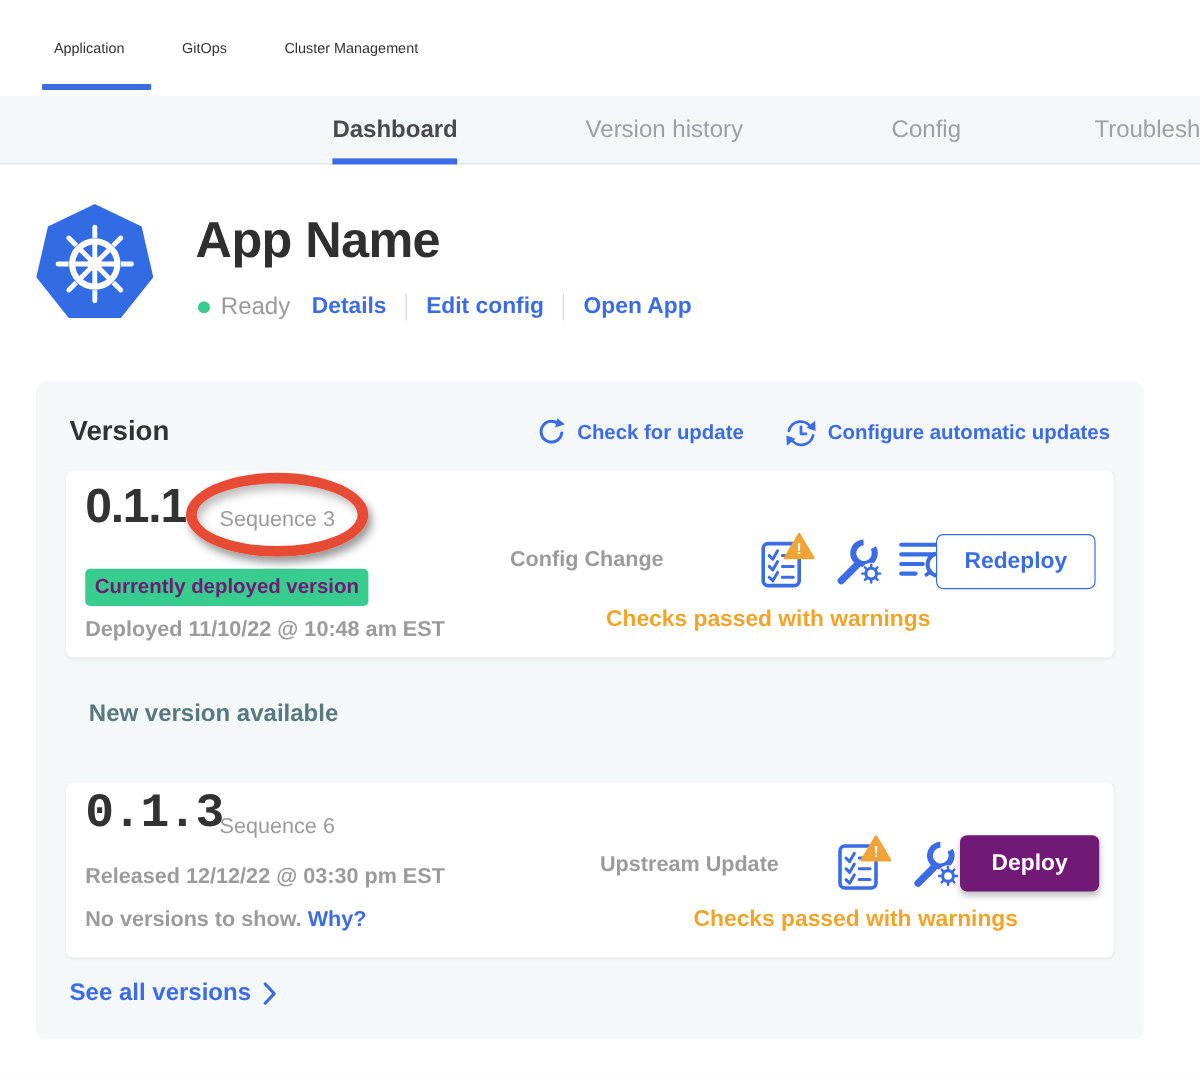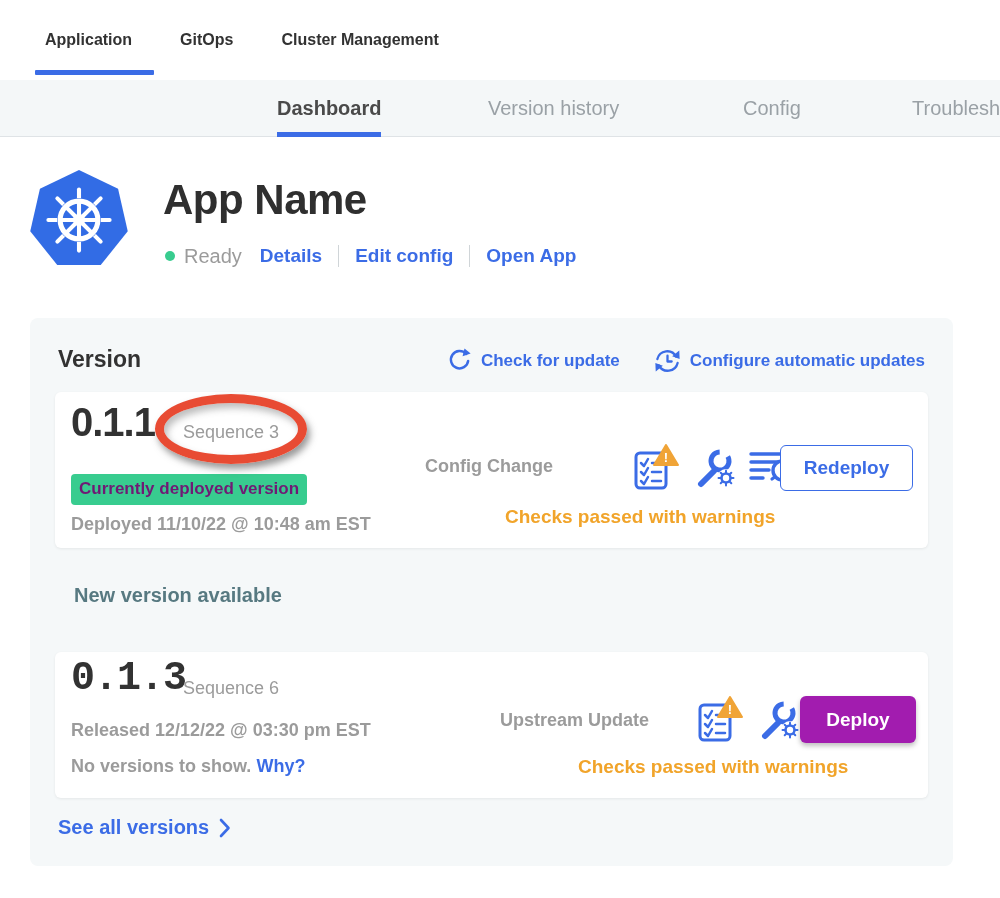--- a/index.html
+++ b/index.html
@@ -11,21 +11,21 @@
     color:#323232;
   }
   
   .top-nav {
     position:absolute; top:0; left:0; width:1000px; height:80px;
     background:#fff; display:flex; align-items:center;
     padding-left:45px; gap:48px;
   }
   .top-nav-item {
     position:relative; height:80px; line-height:80px;
-    font-size:16px; font-weight:700; color:#323232; cursor:pointer;
+    font-size:12px; font-weight:400; color:#323232; cursor:pointer;
     white-space:nowrap;
   }
   .top-nav-item.active::after {
     content:""; position:absolute; left:-10px; right:-22px; bottom:5px;
     height:5px; background:#3b6ce6; border-radius:1px;
   }
   
   .sub-nav {
     position:absolute; top:80px; left:0; width:1000px; height:57px;
     background:#f4f7f8; border-bottom:1px solid #dfe3e6;
@@ -104,21 +104,21 @@
     position:absolute; display:flex; align-items:center; justify-content:center;
     font-size:19px; font-weight:700; border-radius:6px; cursor:pointer;
     font-family:"Liberation Sans", sans-serif;
   }
   .btn-redeploy {
     left:725px; top:53px; width:133px; height:46px;
     background:#fff; color:#3b6ce6; border:1px solid #3b6ce6;
   }
   .btn-deploy {
     left:745px; top:44px; width:116px; height:47px;
-    background:#a21caf; color:#fff; border:none;
+    background:#701a75; color:#fff; border:none;
     box-shadow:0 3px 5px rgba(0,0,0,0.25);
   }
   .new-version-heading {
     position:absolute; left:44px; top:266px;
     font-size:20px; font-weight:700; color:#577981;
   }
   .why-link { color:#3b6ce6; font-weight:700; cursor:pointer; }
   .see-all {
     position:absolute; left:28px; top:498px;
     display:flex; align-items:center; gap:10px;

